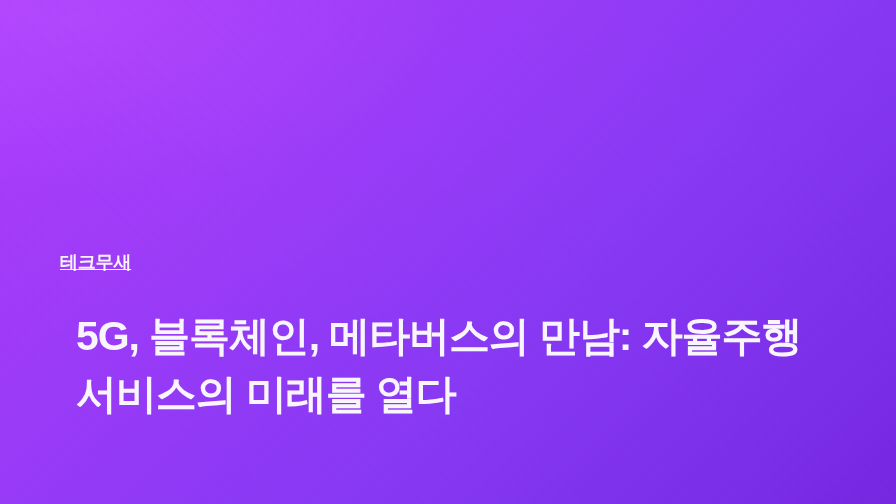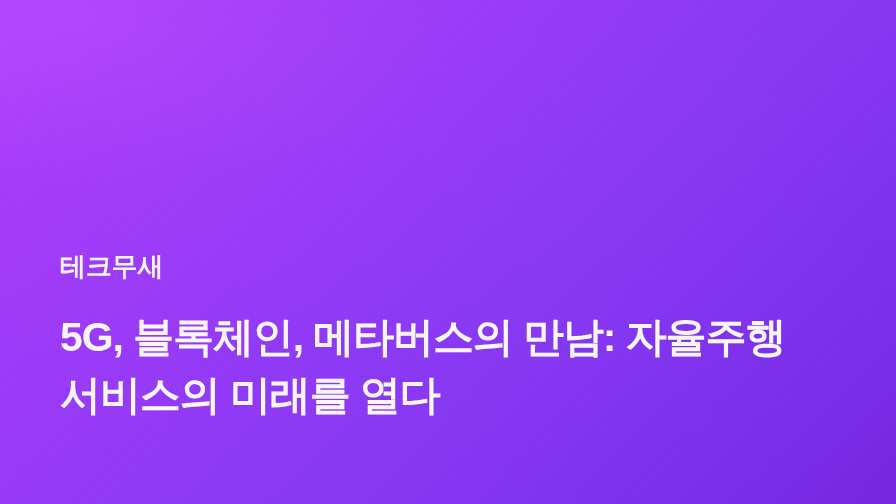--- a/index.html
+++ b/index.html
@@ -57,36 +57,37 @@
 
   .text-block {
     position: absolute;
     left: 60px;
     top: 252px;
     width: 800px;
     z-index: 3;
   }
 
   .kicker {
-    font-size: 26px;
+    font-size: 18px;
     font-weight: 700;
     line-height: 1.15;
     letter-spacing: -0.2px;
     color: #f6f3fb;
-    margin: 0 0 26px 0;
+    margin: 0 0 34px 0;
     white-space: nowrap;
+    text-decoration: underline;
   }
 
   .headline {
     font-size: 41px;
     font-weight: 700;
     line-height: 58px;
     letter-spacing: -1.1px;
     color: #f8f6fc;
-    margin: 0;
+    margin: 16px;
     max-width: 790px;
     word-break: keep-all;
   }
 </style>
 </head>
 <body>
 
 <div class="canvas">
   <div class="text-block">
     <p class="kicker">테크무새</p>

